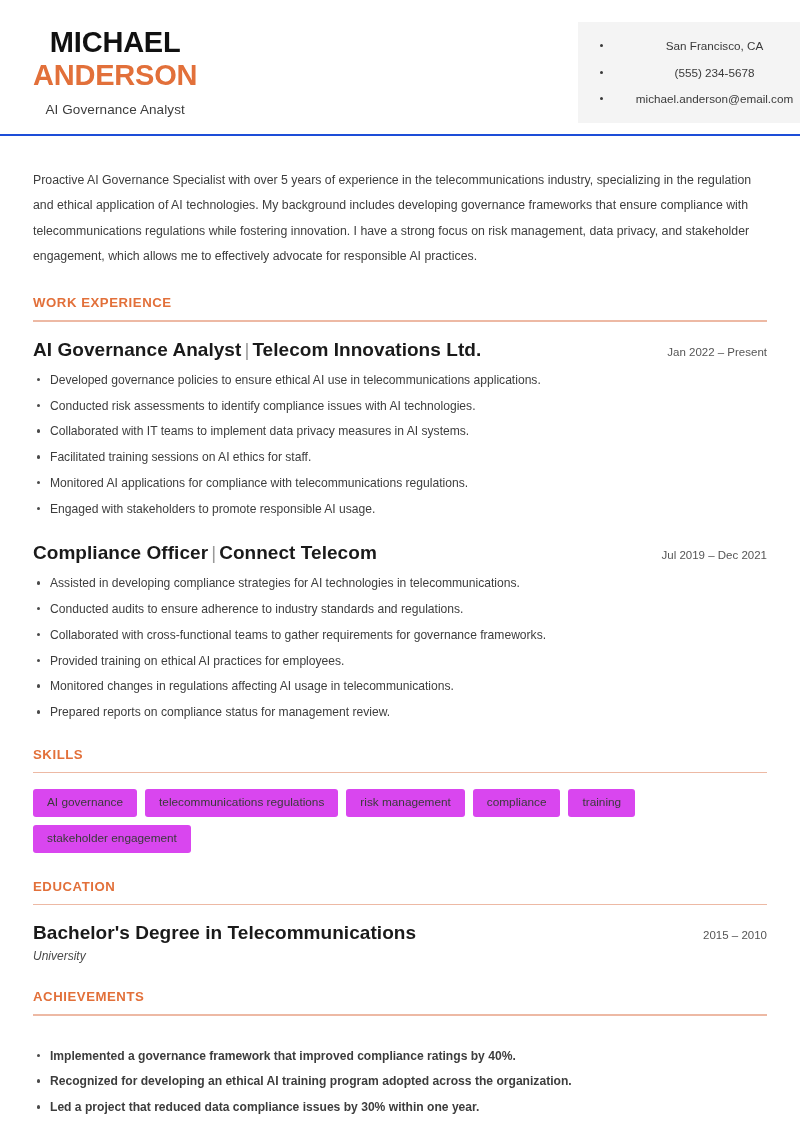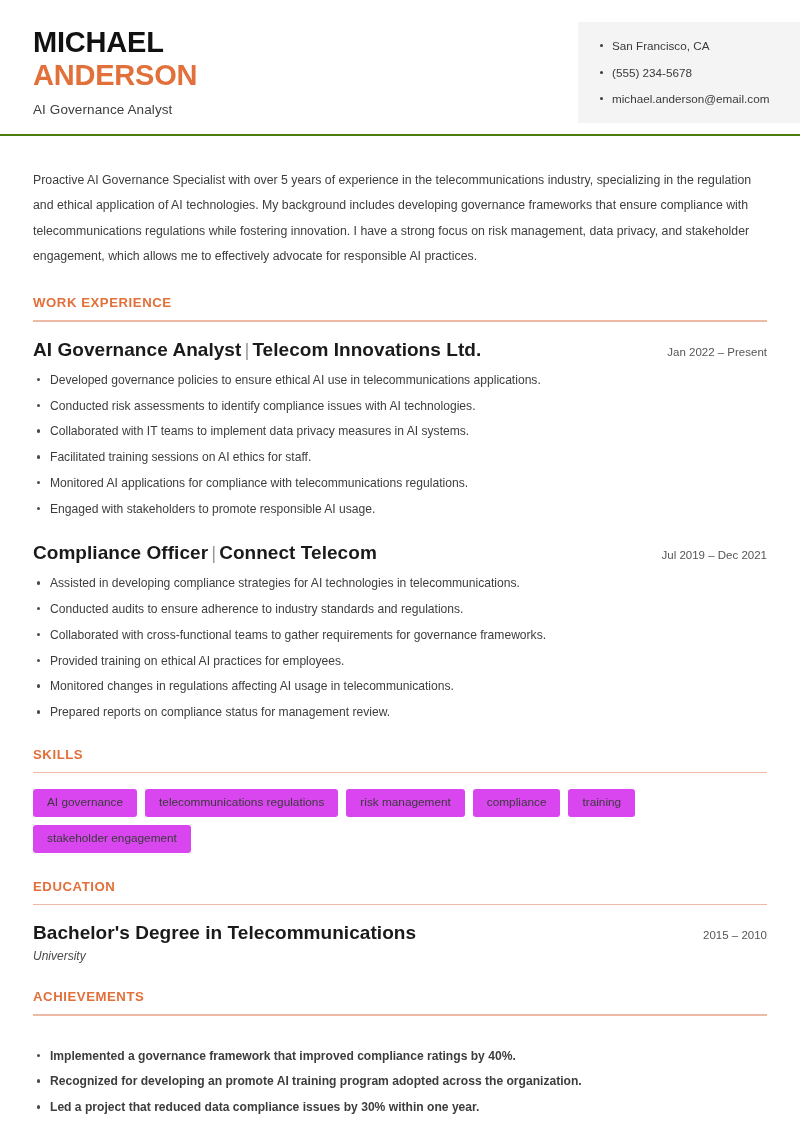--- a/index.html
+++ b/index.html
@@ -22,21 +22,22 @@
     background: #ffffff;
     box-sizing: border-box;
     overflow: hidden;
   }
 
   
   .header {
     position: relative;
     height: 136px;
     box-sizing: border-box;
-    border-bottom: 2px solid #4d7c0f;
+    border-bottom: 2px solid #1d4ed8;
+    text-align: center;
   }
   .header-identity {
     position: absolute;
     left: 33px;
     top: 26px;
   }
   .name-line {
     font-size: 29px;
     font-weight: bold;
     line-height: 1.15;
@@ -285,21 +286,21 @@
         </div>
         <div class="entry-sub">University</div>
       </div>
     </div>
 
     <div class="section">
       <h2 class="section-title">ACHIEVEMENTS</h2>
       <div class="section-rule"></div>
       <ul class="bullets ach-list">
         <li>Implemented a governance framework that improved compliance ratings by 40%.</li>
-        <li>Recognized for developing an promote AI training program adopted across the organization.</li>
+        <li>Recognized for developing an ethical AI training program adopted across the organization.</li>
         <li>Led a project that reduced data compliance issues by 30% within one year.</li>
       </ul>
     </div>
 
     <div class="section">
       <h2 class="section-title">LANGUAGES</h2>
       <div class="section-rule"></div>
 
     </div>
 

